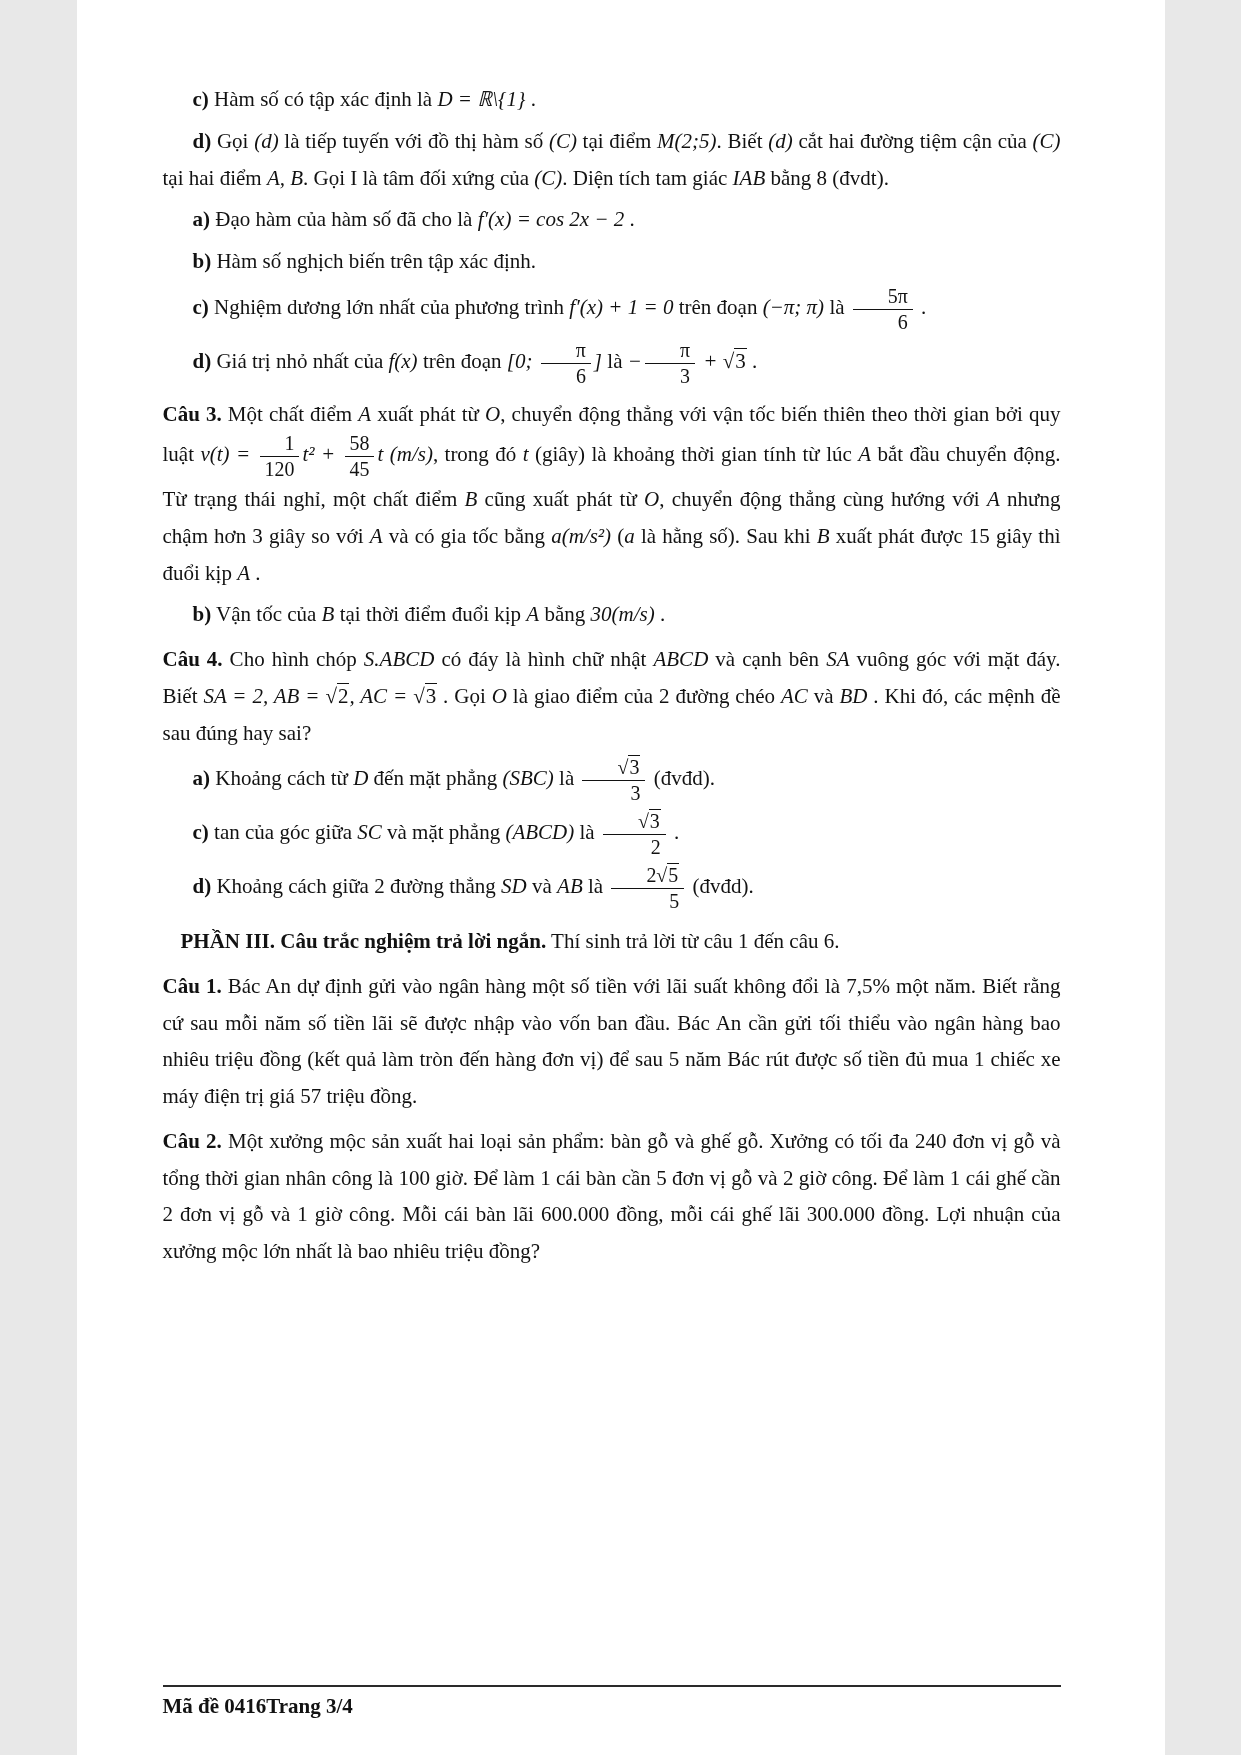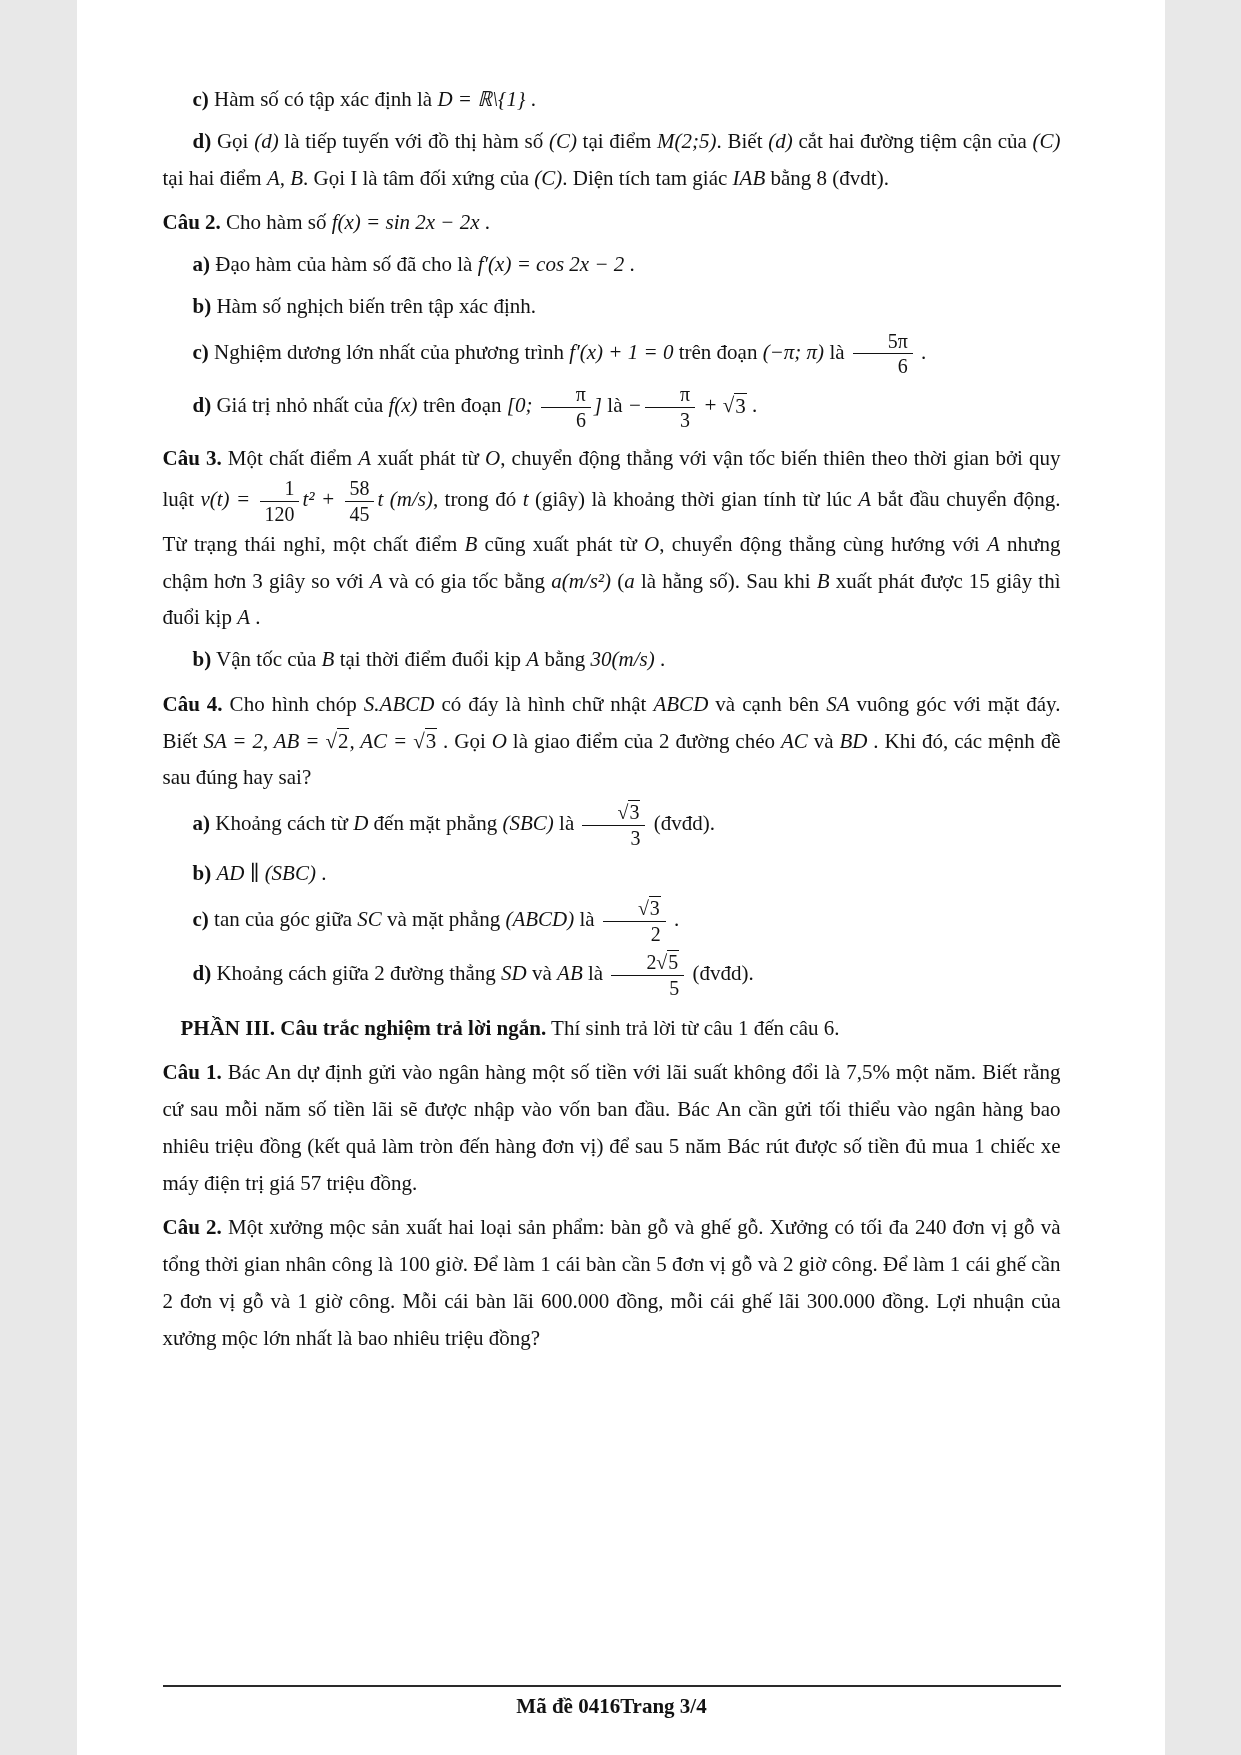--- a/index.html
+++ b/index.html
@@ -44,45 +44,43 @@
   .frac .num { display: block; padding: 0 5px 1px 5px; border-bottom: 1.5px solid #121212; }
   .frac .den { display: block; padding: 1px 5px 0 5px; }
   .sqrt { font-style: normal; white-space: nowrap; }
   .sqrt .vinc { border-top: 1.5px solid #121212; padding: 0 1px; }
   .footer {
     position: absolute;
     left: 86px;
     right: 104px;
     bottom: 36px;
     display: flex;
-    justify-content: center;
+    justify-content: flex-start;
     align-items: flex-start;
     border-top: 2px solid #2a2a2a;
     padding-top: 7px;
     font-weight: bold;
     font-size: 21px;
   }
 </style>
 </head>
 <body>
 
 <div class="page">
   <div class="content">
       <p class="para item"><span class="bold">c)</span><span class="txt"> Hàm số có tập xác định là </span><span class="math">D = ℝ\{1}</span><span class="txt"> .</span></p>
       <p class="para item"><span class="bold">d)</span><span class="txt"> Gọi </span><span class="math">(d)</span><span class="txt"> là tiếp tuyến với đồ thị hàm số </span><span class="math">(C)</span><span class="txt"> tại điểm </span><span class="math">M(2;5)</span><span class="txt">. Biết </span><span class="math">(d)</span><span class="txt"> cắt hai đường tiệm cận của </span><span class="math">(C)</span><span class="txt"> tại hai điểm </span><span class="math">A, B</span><span class="txt">. Gọi I là tâm đối xứng của </span><span class="math">(C)</span><span class="txt">. Diện tích tam giác </span><span class="math">IAB</span><span class="txt"> bằng 8 (đvdt).</span></p>
-      <p class="para q"><span class="bold">Câu 2.</span><span class="txt"> Cho hàm số </span><span class="math">f(x) = sin 2x − 2x</span><span class="txt"> .</span></p>
       <p class="para item"><span class="bold">a)</span><span class="txt"> Đạo hàm của hàm số đã cho là </span><span class="math">f′(x) = cos 2x − 2</span><span class="txt"> .</span></p>
       <p class="para item"><span class="bold">b)</span><span class="txt"> Hàm số nghịch biến trên tập xác định.</span></p>
       <p class="para item"><span class="bold">c)</span><span class="txt"> Nghiệm dương lớn nhất của phương trình </span><span class="math">f′(x) + 1 = 0</span><span class="txt"> trên đoạn </span><span class="math">(−π; π)</span><span class="txt"> là </span><span class="frac"><span class="num">5π</span><span class="den">6</span></span><span class="txt"> .</span></p>
       <p class="para item"><span class="bold">d)</span><span class="txt"> Giá trị nhỏ nhất của </span><span class="math">f(x)</span><span class="txt"> trên đoạn </span><span class="math">[0; </span><span class="frac"><span class="num">π</span><span class="den">6</span></span><span class="math">]</span><span class="txt"> là </span><span class="math">−</span><span class="frac"><span class="num">π</span><span class="den">3</span></span><span class="math"> + <span class="sqrt">√<span class="vinc">3</span></span></span><span class="txt"> .</span></p>
       <p class="para q"><span class="bold">Câu 3.</span><span class="txt"> Một chất điểm </span><span class="math">A</span><span class="txt"> xuất phát từ </span><span class="math">O</span><span class="txt">, chuyển động thẳng với vận tốc biến thiên theo thời gian bởi quy luật </span><span class="math">v(t) = </span><span class="frac"><span class="num">1</span><span class="den">120</span></span><span class="math">t²</span><span class="math"> + </span><span class="frac"><span class="num">58</span><span class="den">45</span></span><span class="math">t (m/s)</span><span class="txt">, trong đó </span><span class="math">t</span><span class="txt"> (giây) là khoảng thời gian tính từ lúc </span><span class="math">A</span><span class="txt"> bắt đầu chuyển động. Từ trạng thái nghỉ, một chất điểm </span><span class="math">B</span><span class="txt"> cũng xuất phát từ </span><span class="math">O</span><span class="txt">, chuyển động thẳng cùng hướng với </span><span class="math">A</span><span class="txt"> nhưng chậm hơn 3 giây so với </span><span class="math">A</span><span class="txt"> và có gia tốc bằng </span><span class="math">a(m/s²)</span><span class="txt"> (</span><span class="math">a</span><span class="txt"> là hằng số). Sau khi </span><span class="math">B</span><span class="txt"> xuất phát được 15 giây thì đuổi kịp </span><span class="math">A</span><span class="txt"> .</span></p>
       <p class="para item"><span class="bold">b)</span><span class="txt"> Vận tốc của </span><span class="math">B</span><span class="txt"> tại thời điểm đuổi kịp </span><span class="math">A</span><span class="txt"> bằng </span><span class="math">30(m/s)</span><span class="txt"> .</span></p>
       <p class="para q"><span class="bold">Câu 4.</span><span class="txt"> Cho hình chóp </span><span class="math">S.ABCD</span><span class="txt"> có đáy là hình chữ nhật </span><span class="math">ABCD</span><span class="txt"> và cạnh bên </span><span class="math">SA</span><span class="txt"> vuông góc với mặt đáy. Biết </span><span class="math">SA = 2, AB = <span class="sqrt">√<span class="vinc">2</span></span>, AC = <span class="sqrt">√<span class="vinc">3</span></span></span><span class="txt"> . Gọi </span><span class="math">O</span><span class="txt"> là giao điểm của 2 đường chéo </span><span class="math">AC</span><span class="txt"> và </span><span class="math">BD</span><span class="txt"> . Khi đó, các mệnh đề sau đúng hay sai?</span></p>
       <p class="para item"><span class="bold">a)</span><span class="txt"> Khoảng cách từ </span><span class="math">D</span><span class="txt"> đến mặt phẳng </span><span class="math">(SBC)</span><span class="txt"> là </span><span class="frac"><span class="num"><span class="sqrt">√<span class="vinc">3</span></span></span><span class="den">3</span></span><span class="txt"> (đvđd).</span></p>
-      <p class="para item"><span class="bold">b)</span><span class="txt"> </span><span class="math">AD ∥ (SBC)</span><span class="txt"> .</span></p>
       <p class="para item"><span class="bold">c)</span><span class="txt"> tan của góc giữa </span><span class="math">SC</span><span class="txt"> và mặt phẳng </span><span class="math">(ABCD)</span><span class="txt"> là </span><span class="frac"><span class="num"><span class="sqrt">√<span class="vinc">3</span></span></span><span class="den">2</span></span><span class="txt"> .</span></p>
       <p class="para item"><span class="bold">d)</span><span class="txt"> Khoảng cách giữa 2 đường thẳng </span><span class="math">SD</span><span class="txt"> và </span><span class="math">AB</span><span class="txt"> là </span><span class="frac"><span class="num">2<span class="sqrt">√<span class="vinc">5</span></span></span><span class="den">5</span></span><span class="txt"> (đvđd).</span></p>
       <p class="para head"><span class="bold">PHẦN III. Câu trắc nghiệm trả lời ngắn.</span><span class="txt"> Thí sinh trả lời từ câu 1 đến câu 6.</span></p>
       <p class="para q"><span class="bold">Câu 1.</span><span class="txt"> Bác An dự định gửi vào ngân hàng một số tiền với lãi suất không đổi là 7,5% một năm. Biết rằng cứ sau mỗi năm số tiền lãi sẽ được nhập vào vốn ban đầu. Bác An cần gửi tối thiểu vào ngân hàng bao nhiêu triệu đồng (kết quả làm tròn đến hàng đơn vị) để sau 5 năm Bác rút được số tiền đủ mua 1 chiếc xe máy điện trị giá 57 triệu đồng.</span></p>
       <p class="para q"><span class="bold">Câu 2.</span><span class="txt"> Một xưởng mộc sản xuất hai loại sản phẩm: bàn gỗ và ghế gỗ. Xưởng có tối đa 240 đơn vị gỗ và tổng thời gian nhân công là 100 giờ. Để làm 1 cái bàn cần 5 đơn vị gỗ và 2 giờ công. Để làm 1 cái ghế cần 2 đơn vị gỗ và 1 giờ công. Mỗi cái bàn lãi 600.000 đồng, mỗi cái ghế lãi 300.000 đồng. Lợi nhuận của xưởng mộc lớn nhất là bao nhiêu triệu đồng?</span></p>
     </div>
   <div class="footer">
     <span>Mã đề 0416</span>
     <span>Trang 3/4</span>
   </div>

